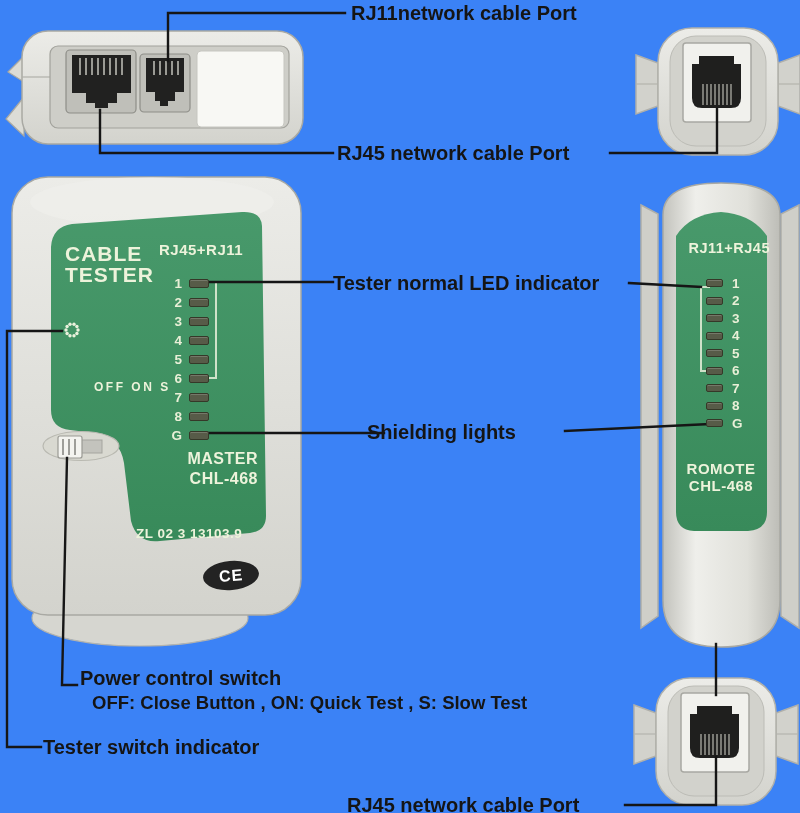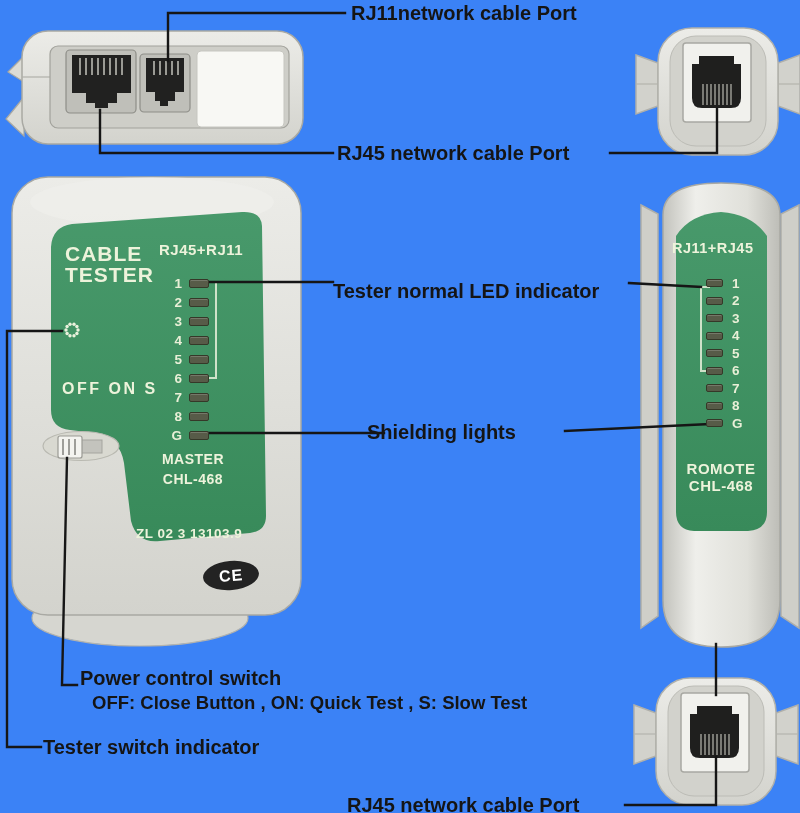--- a/index.html
+++ b/index.html
@@ -5,24 +5,24 @@
   html,body{margin:0;padding:0;background:#ffffff;}
   .stage{position:relative;width:800px;height:813px;background:#3b82f6;overflow:hidden;
          font-family:"Liberation Sans",sans-serif;}
   svg.art{position:absolute;left:0;top:0;z-index:1;}
   .callout{position:absolute;z-index:3;font-weight:bold;font-size:20px;line-height:22px;
            color:#151515;white-space:nowrap;}
   .callout.small{font-size:18.5px;}
   .gtext{position:absolute;z-index:3;font-weight:bold;color:#edf3db;white-space:nowrap;}
   .t-cable{font-size:21px;letter-spacing:1px;line-height:21px;}
   .t-mode-m{font-size:15px;letter-spacing:.5px;}
-  .t-offons{font-size:16px;letter-spacing:2.5px;}
-  .t-role-m{width:130px;text-align:center;font-size:14px;line-height:20px;letter-spacing:.5px;}
+  .t-offons{font-size:12px;letter-spacing:2.5px;margin-left:32px;}
+  .t-role-m{width:130px;text-align:right;font-size:16px;line-height:20px;letter-spacing:.5px;}
   .t-serial{font-size:13.5px;letter-spacing:.5px;margin-top:20px;}
-  .t-mode-r{width:98px;text-align:left;font-size:14.5px;letter-spacing:.5px;}
+  .t-mode-r{width:98px;text-align:right;font-size:14.5px;letter-spacing:.5px;}
   .t-role-r{width:98px;text-align:center;font-size:15px;line-height:17px;letter-spacing:.5px;}
   .ce-badge{position:absolute;z-index:3;left:203px;top:561px;width:56px;height:29px;
             background:#232323;border-radius:50%;color:#ffffff;font-weight:bold;font-size:16px;
             text-align:center;line-height:29px;letter-spacing:1px;transform:rotate(-5deg);}
   .led-row{position:absolute;z-index:3;display:flex;align-items:center;height:18px;}
   .lnum{font-weight:bold;font-size:13.5px;color:#e9efd7;}
   .led-row.m .lnum{width:26px;text-align:right;margin-right:7px;}
   .led-row.r .lnum{margin-left:9px;}
   .ldash{width:18px;height:7px;background:#575b48;border:1px solid #353828;border-radius:2px;
          box-shadow:inset 0 1px 0 rgba(255,255,255,.18);}
@@ -168,21 +168,21 @@
       <polyline points="565,431 709,424"></polyline>
       <polyline points="67,458 62,685 77,685"></polyline>
       <polyline points="62,331 7,331 7,747 41,747"></polyline>
       <polyline points="716,644 716,695"></polyline>
       <polyline points="625,805 716,805 716,757"></polyline>
     </g>
   </svg>
 
   <div class="callout" style="left:351px;top:2px">RJ11network cable Port</div>
   <div class="callout" style="left:337px;top:142px">RJ45 network cable Port</div>
-  <div class="callout" style="left:333px;top:280px">Tester normal LED indicator</div>
+  <div class="callout" style="left:333px;top:272px">Tester normal LED indicator</div>
   <div class="callout" style="left:367px;top:421px">Shielding lights</div>
   <div class="callout" style="left:80px;top:667px">Power control switch</div>
   <div class="callout small" style="left:92px;top:692px">OFF: Close Button , ON: Quick Test , S: Slow Test</div>
   <div class="callout" style="left:43px;top:736px">Tester switch indicator</div>
   <div class="callout" style="left:347px;top:794px">RJ45 network cable Port</div>
 
   <div class="gtext t-cable" style="left:65px;top:243px">CABLE</div>
   <div class="gtext t-cable" style="left:65px;top:264px">TESTER</div>
   <div class="gtext t-mode-m" style="left:159px;top:241px">RJ45+RJ11</div>
   <div class="gtext t-offons" style="left:62px;top:380px">OFF ON S</div>

